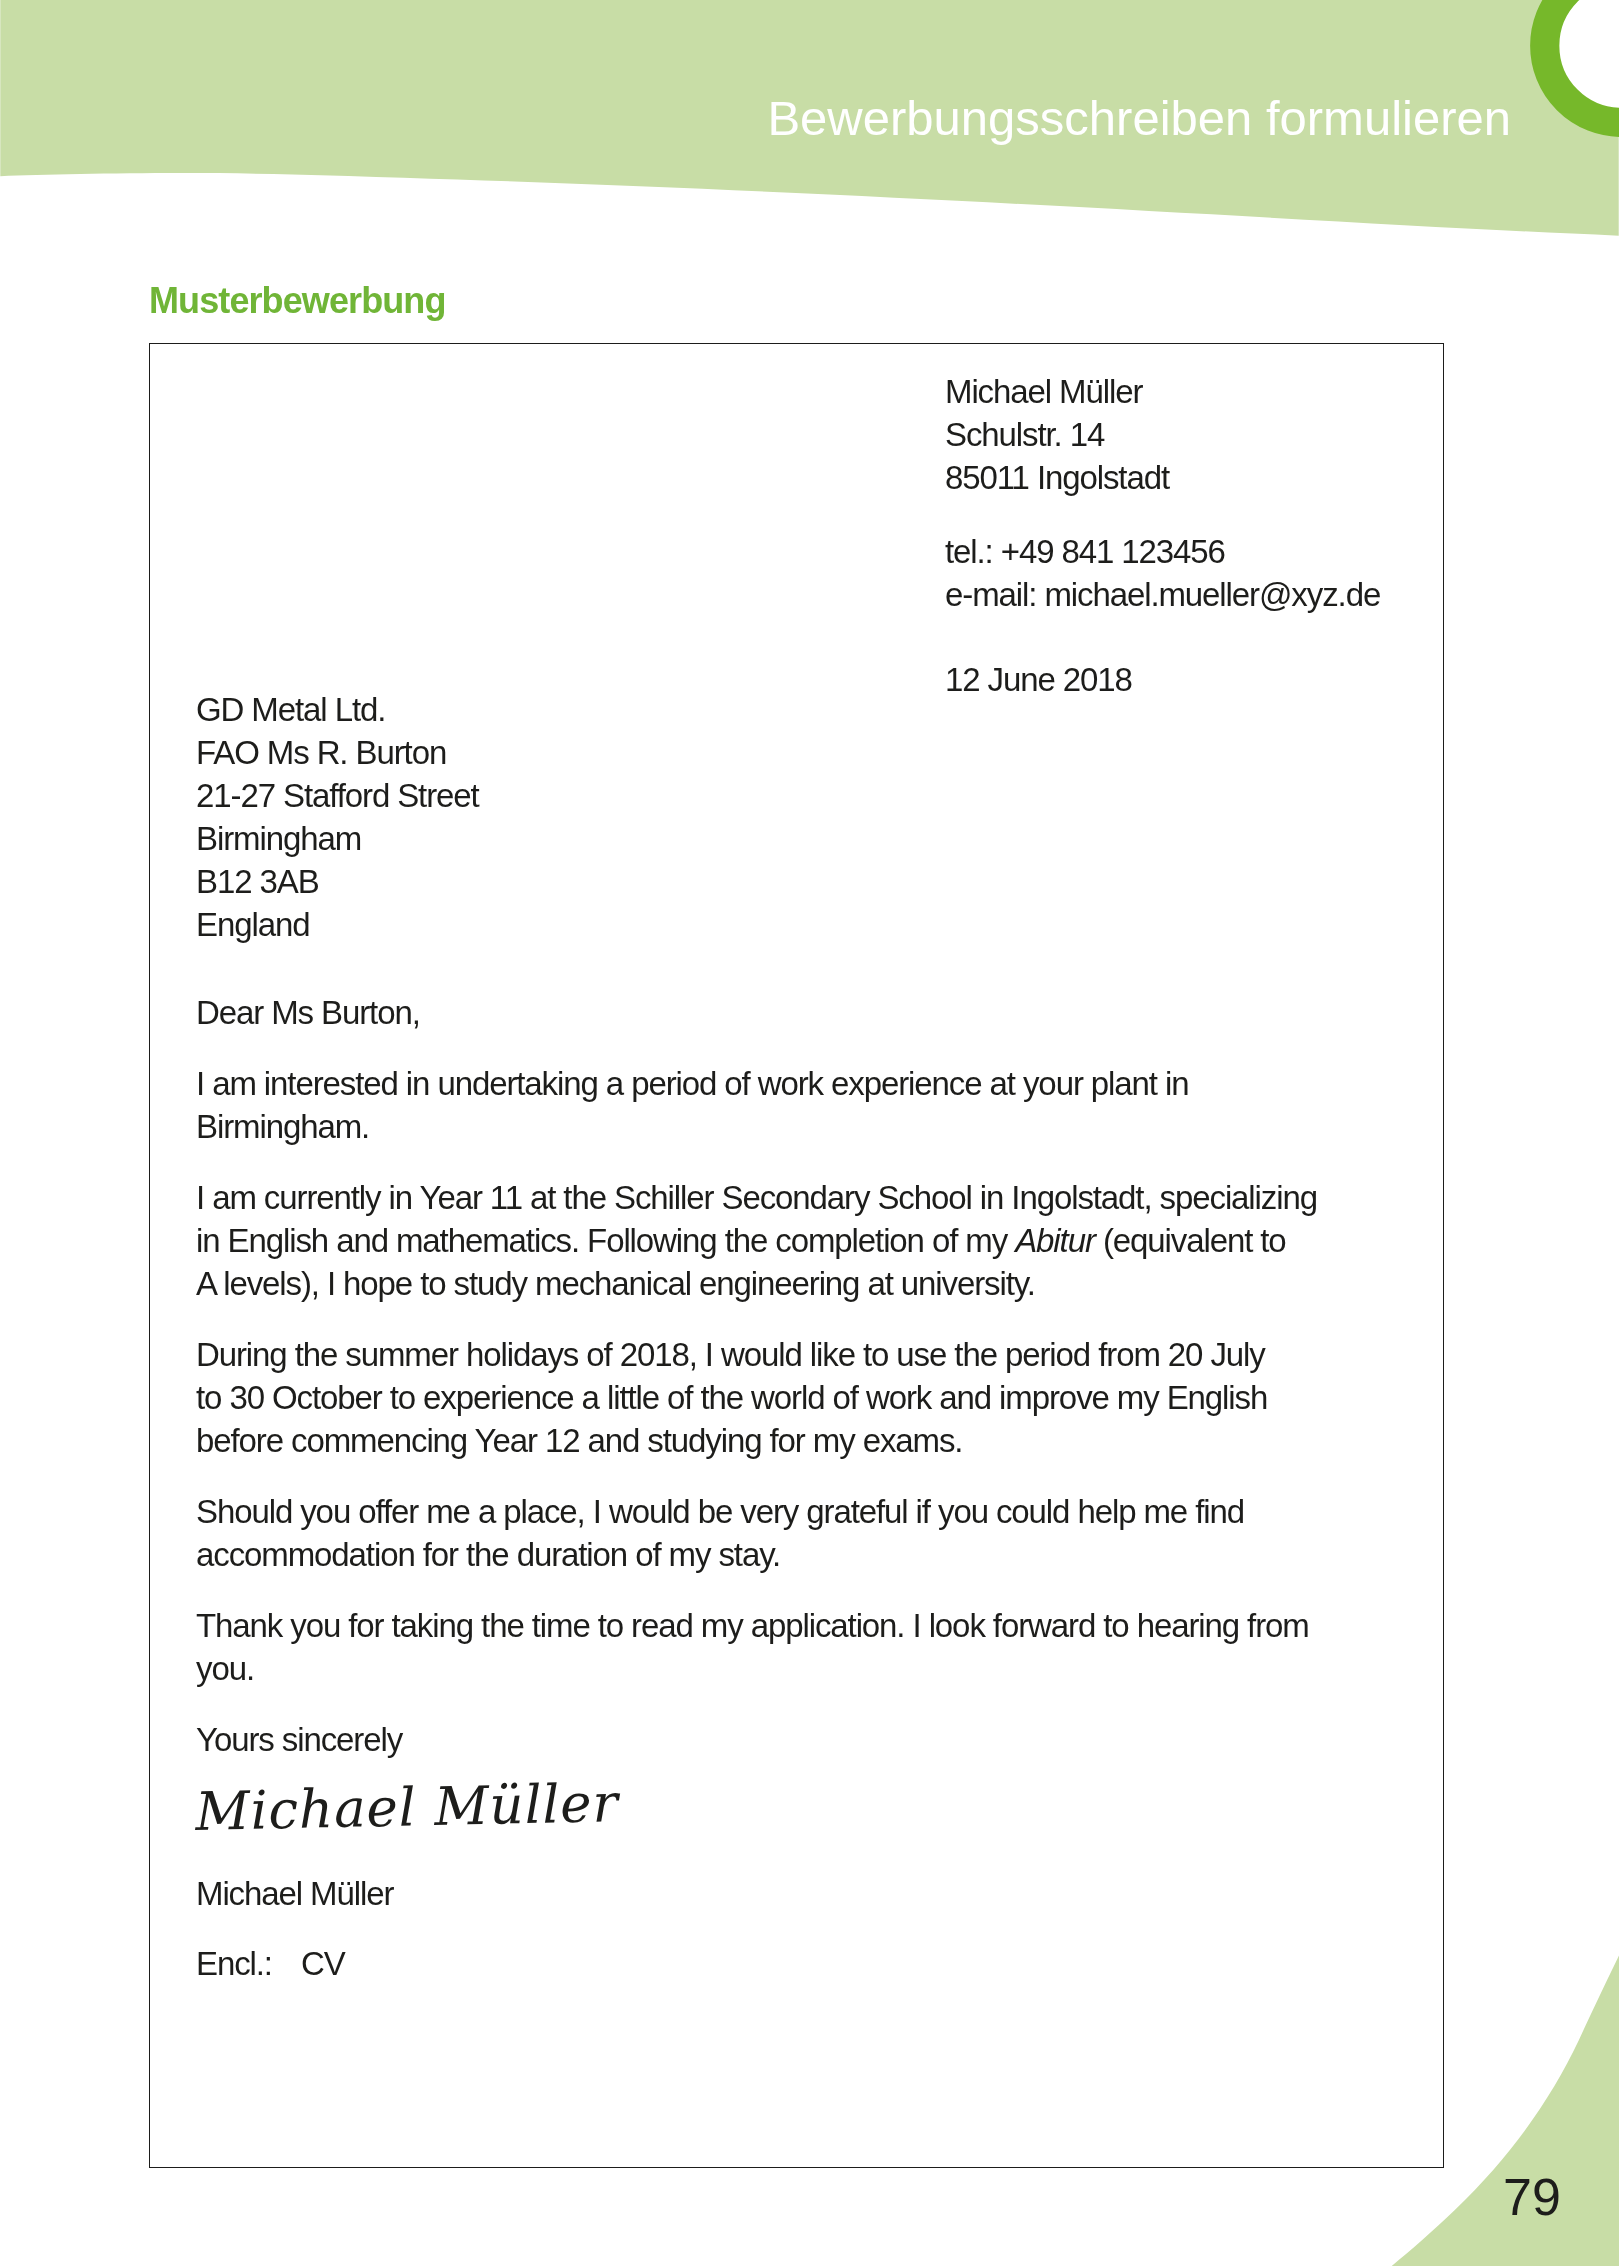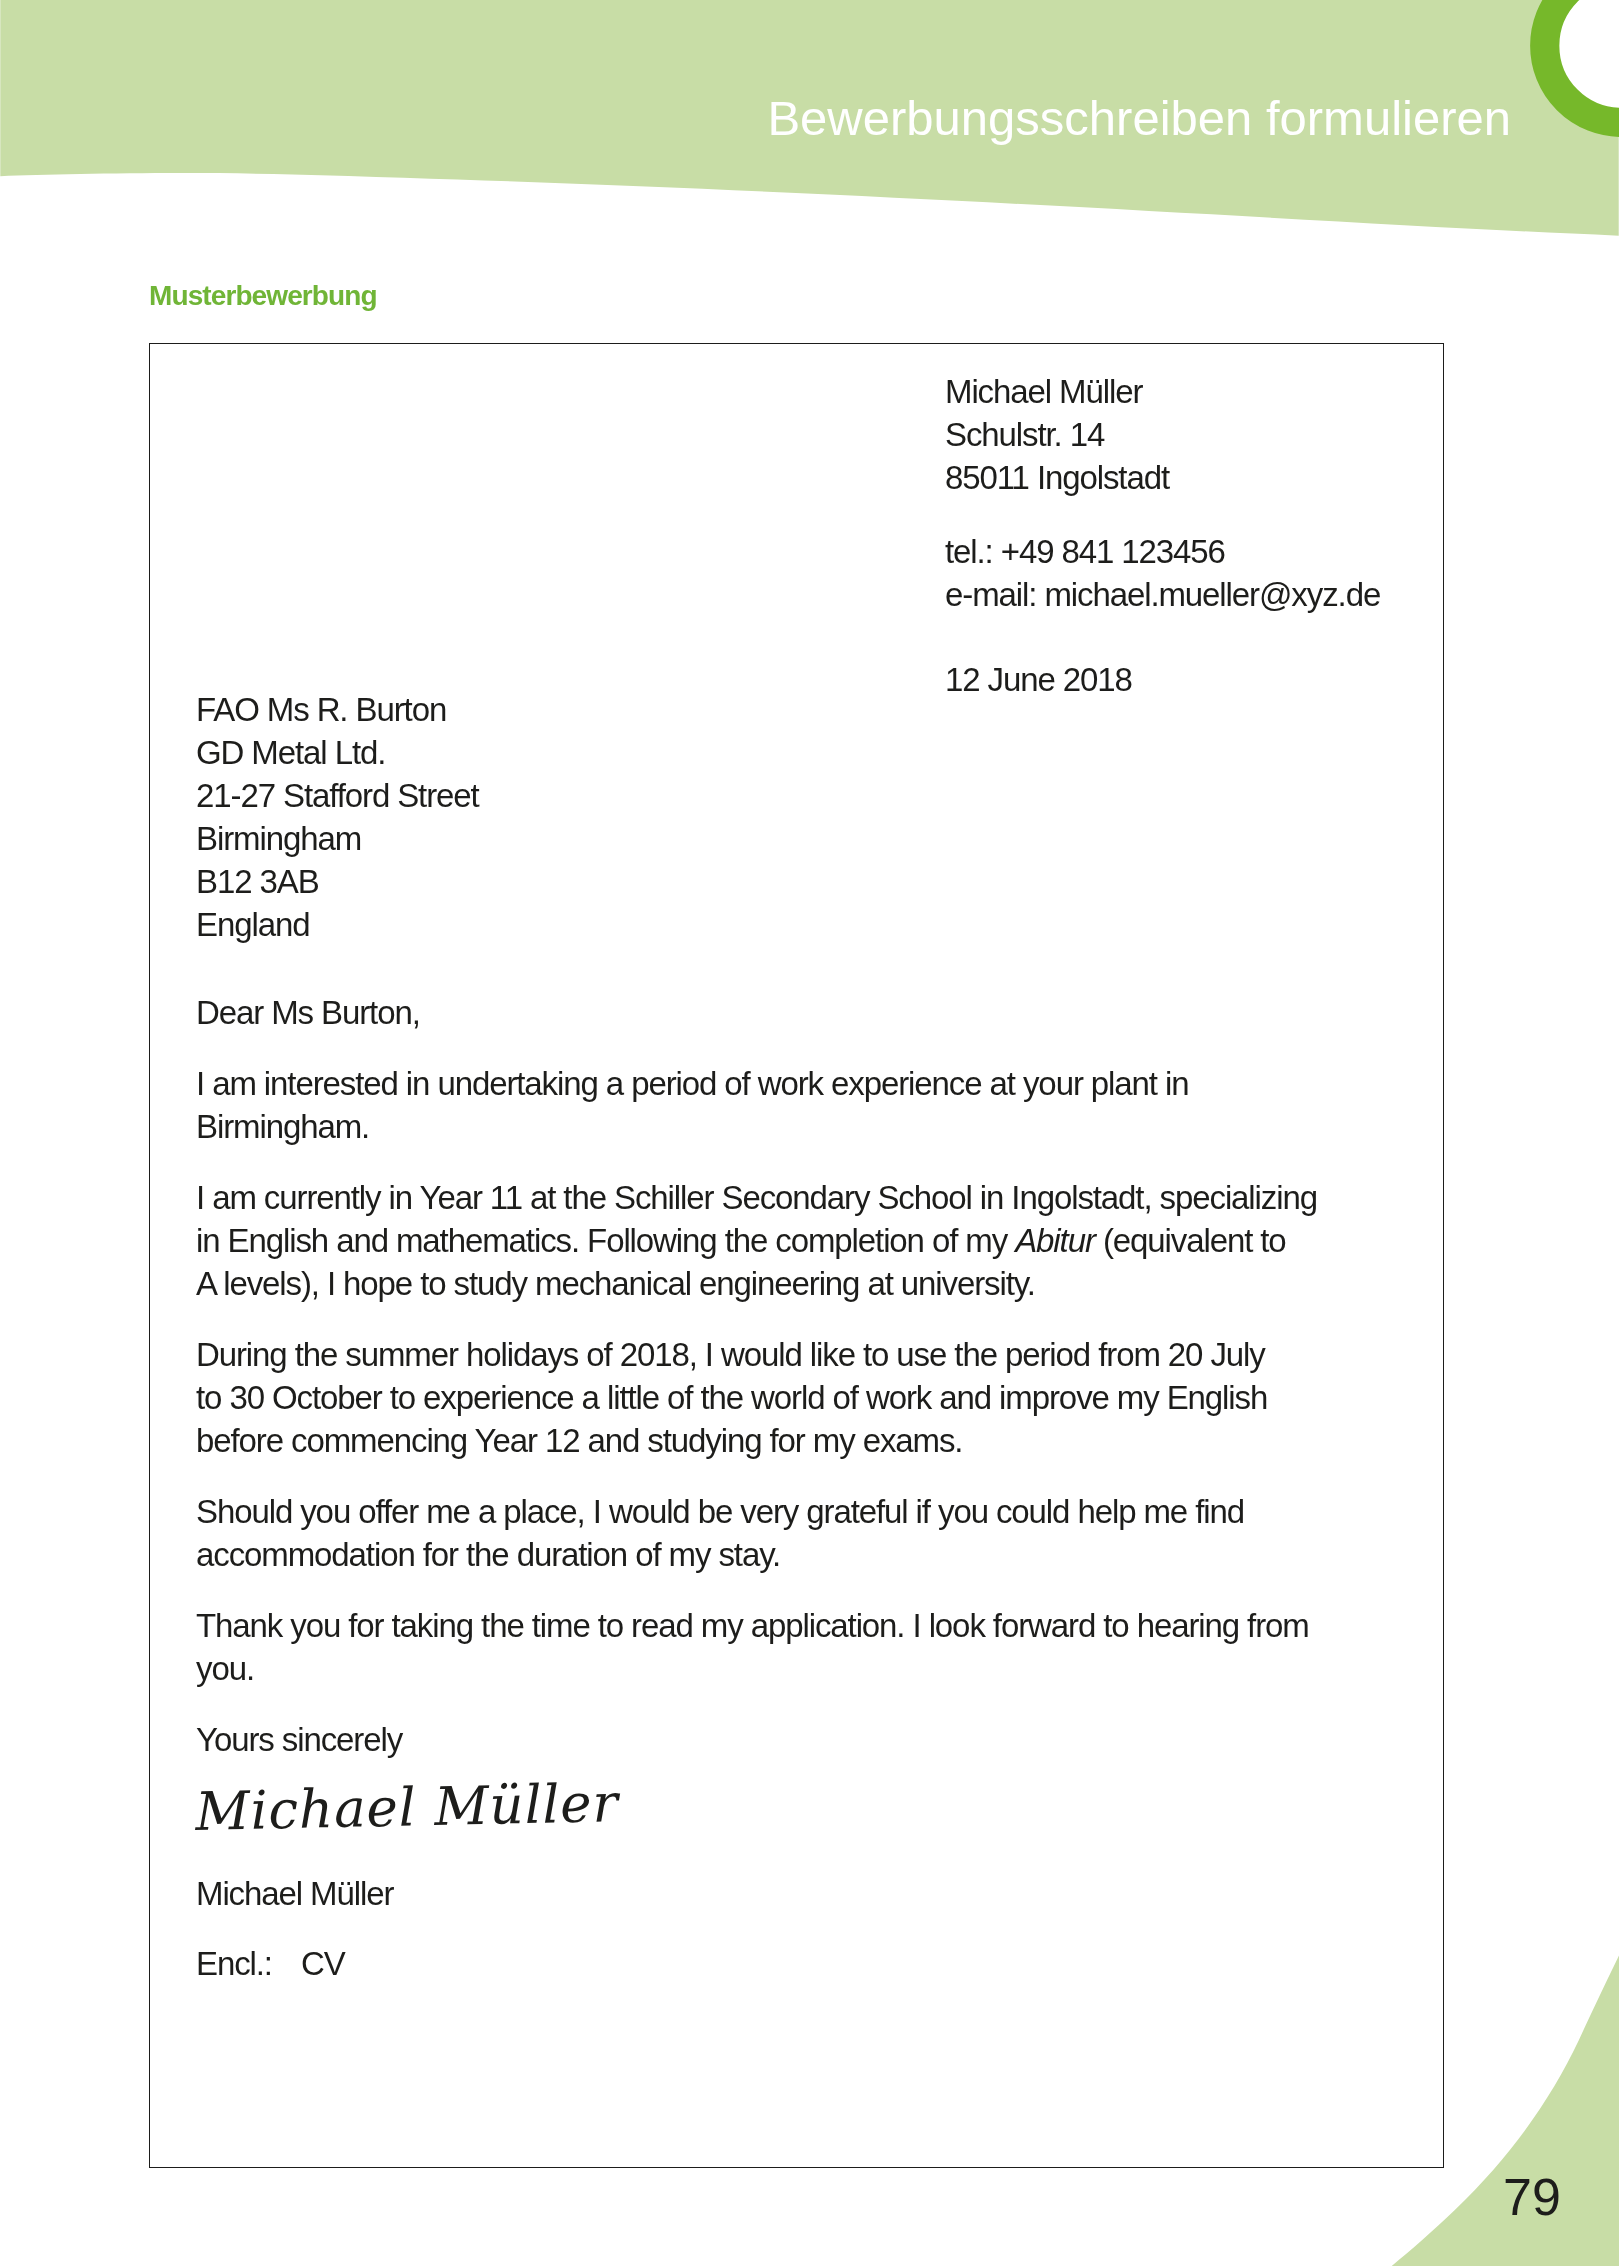--- a/index.html
+++ b/index.html
@@ -20,21 +20,21 @@
   
   .band-svg{position:absolute;top:0;left:0;display:block;}
   .header-title{
     position:absolute;top:90px;right:108px;
     font-size:49px;font-weight:400;letter-spacing:0px;
     color:#ffffff;white-space:nowrap;
   }
   
   .section-title{
     position:absolute;left:149px;top:280px;
-    font-size:28px;font-weight:bold;letter-spacing:-0.9px;
+    font-size:36px;font-weight:bold;letter-spacing:-0.9px;
     color:var(--heading_green);white-space:nowrap;
   }
   
   .letter-box{
     position:absolute;left:149px;top:343px;
     width:1295px;height:1825px;
     box-sizing:border-box;
     border:1.8px solid #1d1d1b;
     padding:25.6px 14.6px 0 46px;
     font-size:33px;letter-spacing:-1.1px;
@@ -92,22 +92,22 @@
     </div>
 
     <div class="right-col contact-block">
       <div class="ln">tel.: +49 841 123456</div>
       <div class="ln">e-mail: michael.mueller@xyz.de</div>
     </div>
 
     <div class="right-col date-line ln">12 June 2018</div>
 
     <div class="recipient-block">
+      <div class="ln">GD Metal Ltd.</div>
       <div class="ln">FAO Ms R. Burton</div>
-      <div class="ln">GD Metal Ltd.</div>
       <div class="ln">21-27 Stafford Street</div>
       <div class="ln">Birmingham</div>
       <div class="ln">B12 3AB</div>
       <div class="ln">England</div>
     </div>
 
     <div class="salutation ln">Dear Ms Burton,</div>
 
 
     <div class="para">

